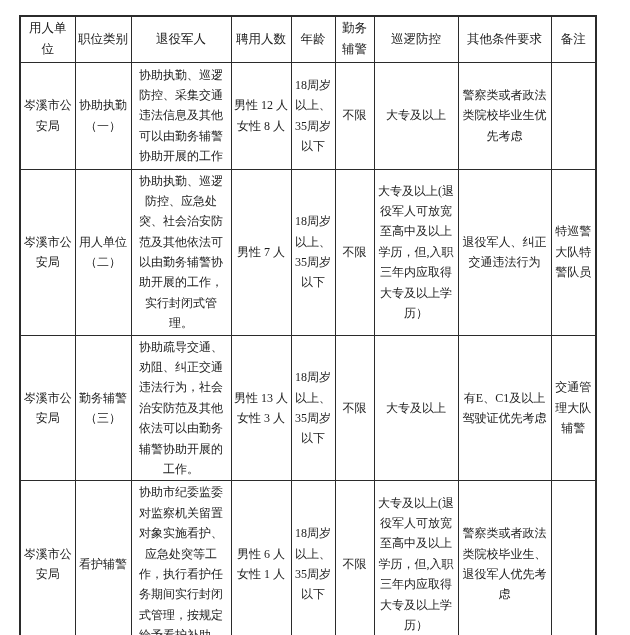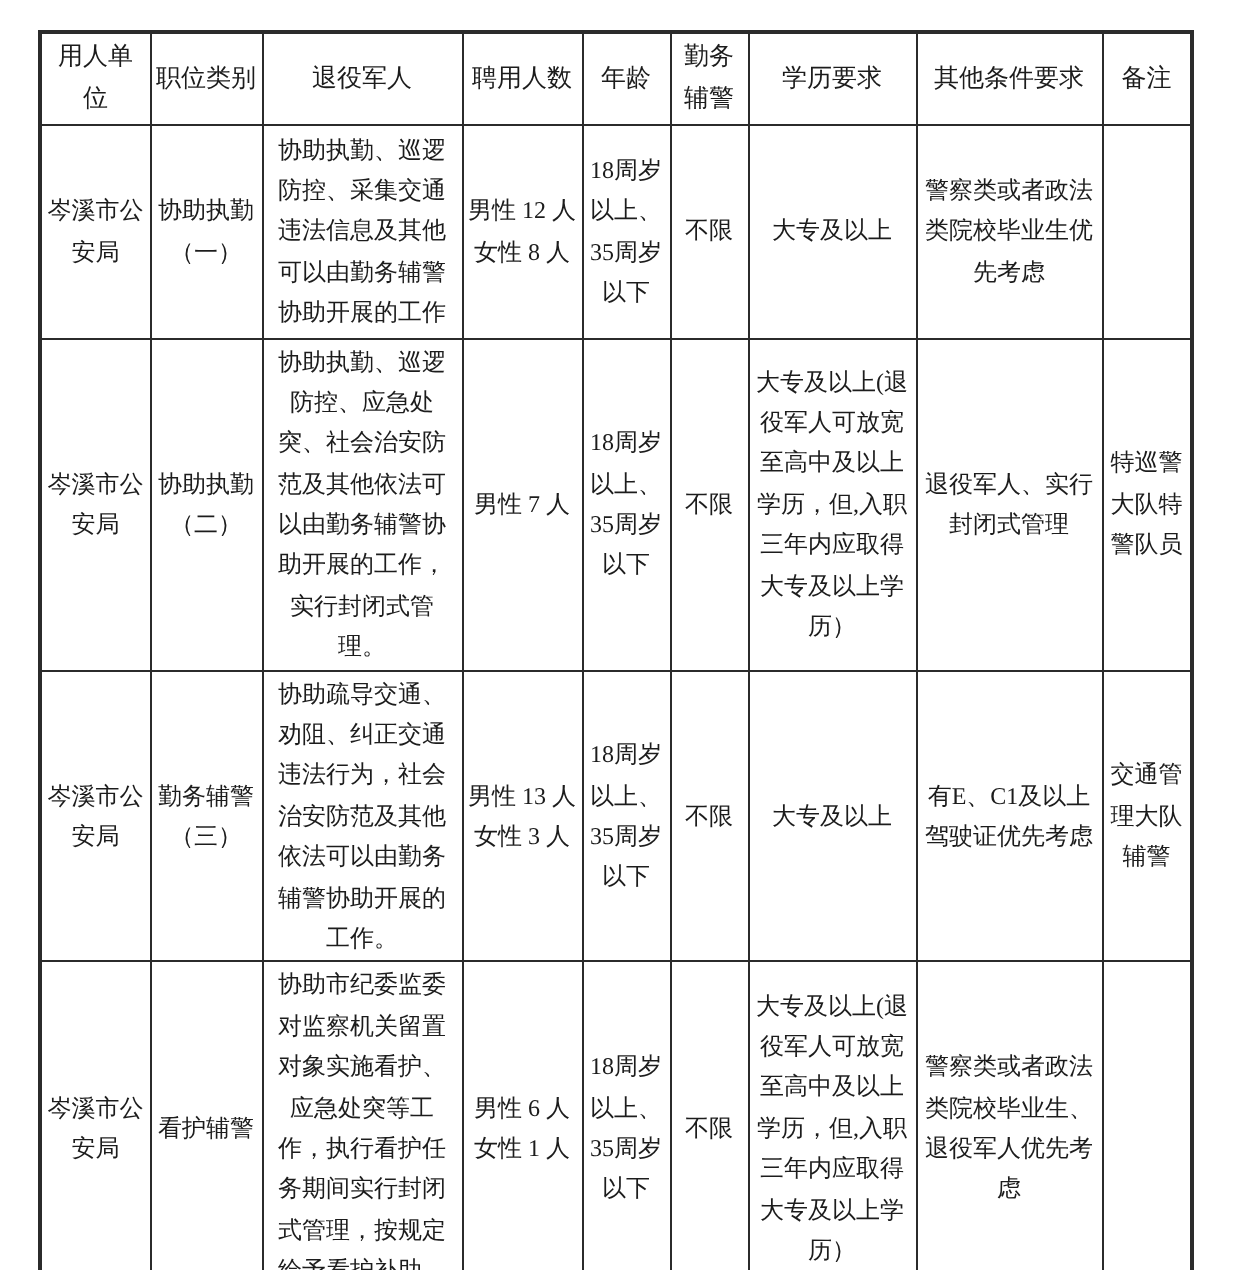--- a/index.html
+++ b/index.html
@@ -59,47 +59,47 @@
         <col style="width:45px">
     </colgroup>
     <thead>
       <tr class="h-header">
         <th>用人单位</th>
         <th>职位类别</th>
         <th>退役军人</th>
         <th>聘用人数</th>
         <th>年龄</th>
         <th>勤务辅警</th>
-        <th>学历要求</th>
+        <th>巡逻防控</th>
         <th>其他条件要求</th>
         <th>备注</th>
       </tr>
     </thead>
     <tbody>
       <tr class="r0">
         <td>岑溪市公安局</td>
         <td>协助执勤（一）</td>
         <td>协助执勤、巡逻防控、采集交通违法信息及其他可以由勤务辅警协助开展的工作</td>
         <td class="pre">男性 12 人
 女性 8 人</td>
         <td>18周岁以上、35周岁以下</td>
         <td>不限</td>
         <td>大专及以上</td>
         <td>警察类或者政法类院校毕业生优先考虑</td>
         <td></td>
       </tr>
       <tr class="r1">
         <td>岑溪市公安局</td>
-        <td>协助执勤（二）</td>
+        <td>用人单位（二）</td>
         <td>协助执勤、巡逻防控、应急处突、社会治安防范及其他依法可以由勤务辅警协助开展的工作，实行封闭式管理。</td>
         <td class="pre">男性 7 人</td>
         <td>18周岁以上、35周岁以下</td>
         <td>不限</td>
         <td>大专及以上(退役军人可放宽至高中及以上学历，但,入职三年内应取得大专及以上学历）</td>
-        <td>退役军人、实行封闭式管理</td>
+        <td>退役军人、纠正交通违法行为</td>
         <td>特巡警大队特警队员</td>
       </tr>
       <tr class="r2">
         <td>岑溪市公安局</td>
         <td>勤务辅警（三）</td>
         <td>协助疏导交通、劝阻、纠正交通违法行为，社会治安防范及其他依法可以由勤务辅警协助开展的工作。</td>
         <td class="pre">男性 13 人
 女性 3 人</td>
         <td>18周岁以上、35周岁以下</td>
         <td>不限</td>

